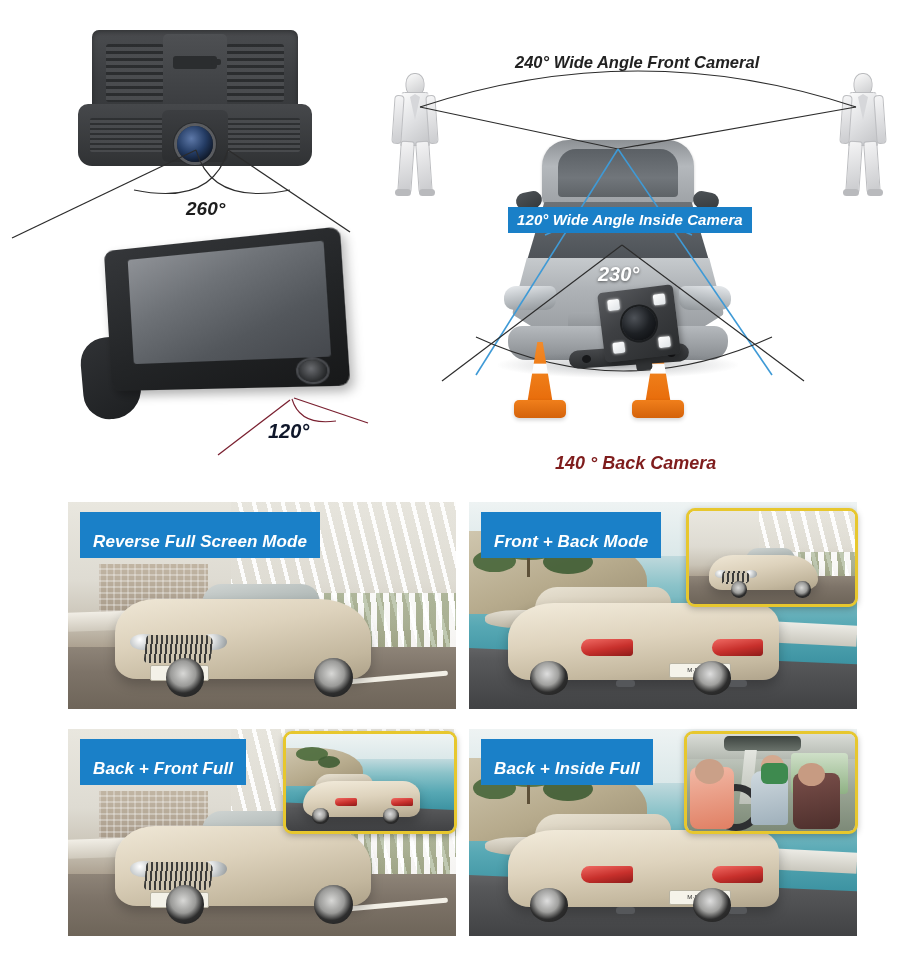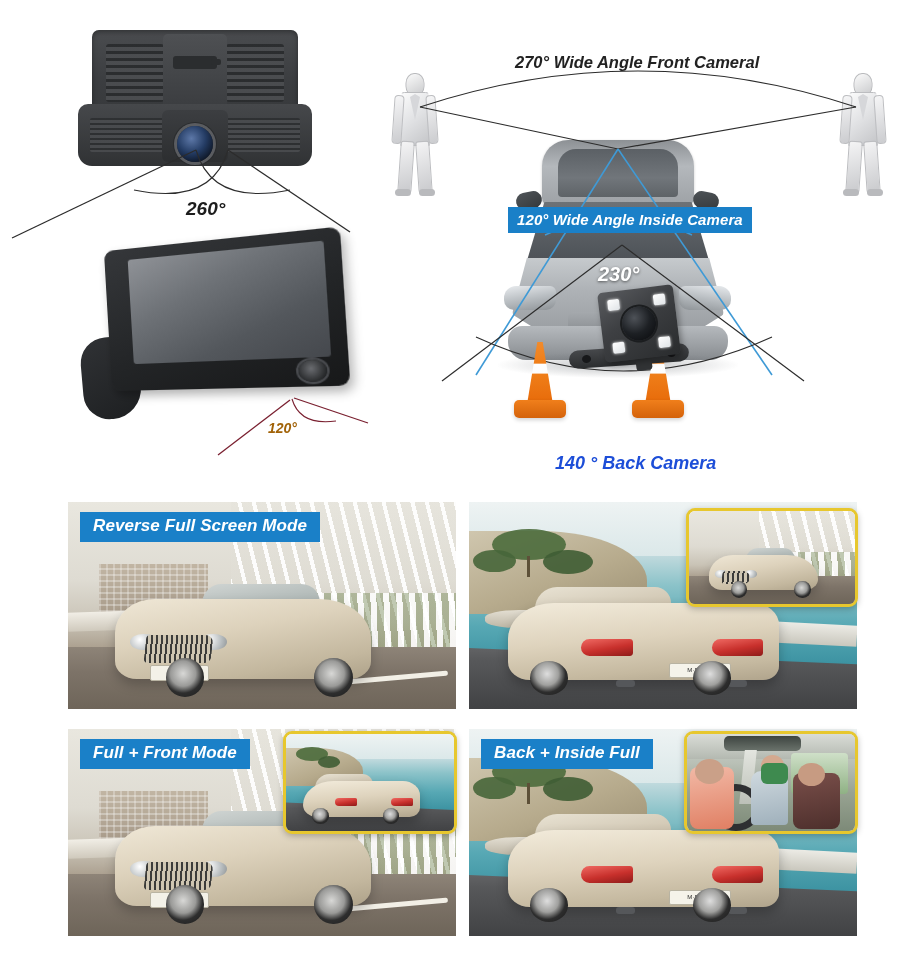--- a/index.html
+++ b/index.html
@@ -67,21 +67,21 @@
     box-shadow:0 0 0 2px #4a4c50;}
   .mon-foot{position:absolute;left:12px;top:92px;width:58px;height:82px;
     background:linear-gradient(150deg,#303235,#1d1f21);
     border-radius:26px 14px 30px 26px;
     transform:rotateZ(-5deg);}
 
   
   .svg-layer{position:absolute;left:0;top:0;overflow:visible;}
 
   .lbl-170{left:186px;top:198px;font-size:19px;color:#1d1d1d;}
-  .lbl-120{left:268px;top:420px;font-size:14px;color:#a16207;}
+  .lbl-120{left:268px;top:420px;font-size:20px;color:#0f172a;}
 
   
   #main-diagram{left:380px;top:45px;width:520px;height:445px;}
 
   .person{position:absolute;width:46px;height:120px;}
   .p-head{position:absolute;left:50%;top:0;transform:translateX(-50%);
     width:17px;height:21px;border-radius:45% 45% 42% 42%;
     background:linear-gradient(150deg,#fbfbfb,#c9cacc);
     border:1px solid #b9babd;}
   .p-torso{position:absolute;left:50%;top:19px;transform:translateX(-50%);
@@ -160,36 +160,36 @@
   .bc-bracket{position:absolute;left:-36px;top:57px;width:120px;height:18px;
     background:linear-gradient(180deg,#46484b,#2b2d2f);
     border-radius:9px;transform:rotate(3deg);}
   .bc-hole{position:absolute;top:5px;width:9px;height:8px;border-radius:50%;background:#17181a;}
   .bc-hole.a{left:13px;} .bc-hole.b{right:13px;}
   .bc-stem{position:absolute;left:30px;top:66px;width:16px;height:16px;background:#313335;border-radius:3px;}
 
   .lbl-front-cam{left:135px;top:8px;font-size:16.5px;color:#222;white-space:nowrap;}
   .lbl-140{left:218px;top:218px;font-size:20px;color:#ffffff;
     text-shadow:0 1px 3px rgba(0,0,0,.55);}
-  .lbl-back-cam{left:175px;top:408px;font-size:18px;color:#1d4ed8;white-space:nowrap;}
+  .lbl-back-cam{left:175px;top:408px;font-size:18px;color:#7f1d1d;white-space:nowrap;}
 
   .banner{
     display:inline-block;background:#1a80c8;color:#ffffff;
     font-style:italic;font-weight:bold;
     letter-spacing:.1px;white-space:nowrap;}
   #banner-inside-camera{left:128px;top:162px;font-size:15px;padding:4px 9px 5px 9px;}
 
   
   #mode-grid{position:absolute;left:68px;top:502px;width:789px;height:434px;
     display:grid;grid-template-columns:388px 388px;grid-template-rows:207px 207px;
     column-gap:13px;row-gap:20px;}
   .mode-panel{position:relative;overflow:visible;}
   .mode-photo{position:absolute;inset:0;overflow:hidden;}
   .mode-banner{position:absolute;left:12px;top:10px;z-index:6;
-    font-size:17px;padding:4px 13px 6px 13px;}
+    font-size:17px;padding:20px 13px 6px 13px;}
 
   
   .scene-bridge{position:absolute;inset:0;
     background:linear-gradient(180deg,#e9e7df 0%,#dedbd2 38%,#c9c3b6 58%,#a89c8b 72%,#8d8174 100%);}
   .bridge-cables{position:absolute;left:42%;top:0;width:58%;height:72%;
     background:repeating-linear-gradient(76deg,rgba(255,255,255,.92) 0 4px,rgba(226,224,216,.35) 4px 14px);}
   .bridge-rail{position:absolute;left:55%;top:44%;width:45%;height:26%;
     background:repeating-linear-gradient(88deg,rgba(255,255,255,.85) 0 6px,rgba(120,140,90,.45) 6px 13px);}
   .city-block{position:absolute;left:8%;top:30%;width:28%;height:26%;
     background:linear-gradient(180deg,#b7a893,#9a8b78);opacity:.75;
@@ -340,21 +340,21 @@
   <svg class="svg-layer" width="460" height="480" style="left:0;top:0;">
     <path d="M290 400 L218 455" stroke="#7a2030" stroke-width="1.3" fill="none"></path>
     <path d="M294 398 L368 423" stroke="#7a2030" stroke-width="1.3" fill="none"></path>
     <path d="M292 399 Q300 426 336 421" stroke="#7a2030" stroke-width="1.1" fill="none"></path>
   </svg>
 
   <div class="abs ital lbl-120">120°</div>
 
   <div class="abs" id="main-diagram">
 
-    <div class="abs ital lbl-front-cam">270° Wide Angle Front Cameral</div>
+    <div class="abs ital lbl-front-cam">240° Wide Angle Front Cameral</div>
 
     <div class="person" style="left:12px;top:28px;">
       <div class="p-head"></div>
       <div class="p-torso"></div>
       <div class="p-lapel"></div>
       <div class="p-arm l"></div>
       <div class="p-arm r"></div>
       <div class="p-leg l"></div>
       <div class="p-leg r"></div>
       <div class="p-shoe l"></div>
@@ -502,20 +502,21 @@
         <div class="car-front-view">
           <div class="cfv-glass"></div>
           <div class="cfv-body"></div>
           <div class="cfv-lamp a"></div>
           <div class="cfv-lamp b"></div>
           <div class="cfv-grille"></div>
           <div class="cfv-wheel w1"></div>
           <div class="cfv-wheel w2"></div>
         </div>
       </div>
+      <div class="banner mode-banner">Front + Back Mode</div>
     </div>
 
     <div class="mode-panel">
       <div class="mode-photo">
         <div class="scene-bridge">
           <div class="bridge-cables"></div>
           <div class="city-block"></div>
           <div class="guard"></div>
           <div class="bridge-rail"></div>
           <div class="road-front"></div>
@@ -544,21 +545,21 @@
         </div>
         <div class="car-rear-view">
           <div class="crv-cabin"></div>
           <div class="crv-body"></div>
           <div class="crv-tail a"></div>
           <div class="crv-tail b"></div>
           <div class="crv-wheel w1"></div>
           <div class="crv-wheel w2"></div>
         </div>
       </div>
-      <div class="banner mode-banner">Full + Front Mode</div>
+      <div class="banner mode-banner">Back + Front Full</div>
     </div>
 
     <div class="mode-panel">
       <div class="mode-photo">
         <div class="scene-coast">
           <div class="coast-sky"></div>
           <div class="coast-hill"></div>
           <div class="coast-tree t1"></div>
           <div class="tree-trunk"></div>
           <div class="coast-tree t2"></div>

